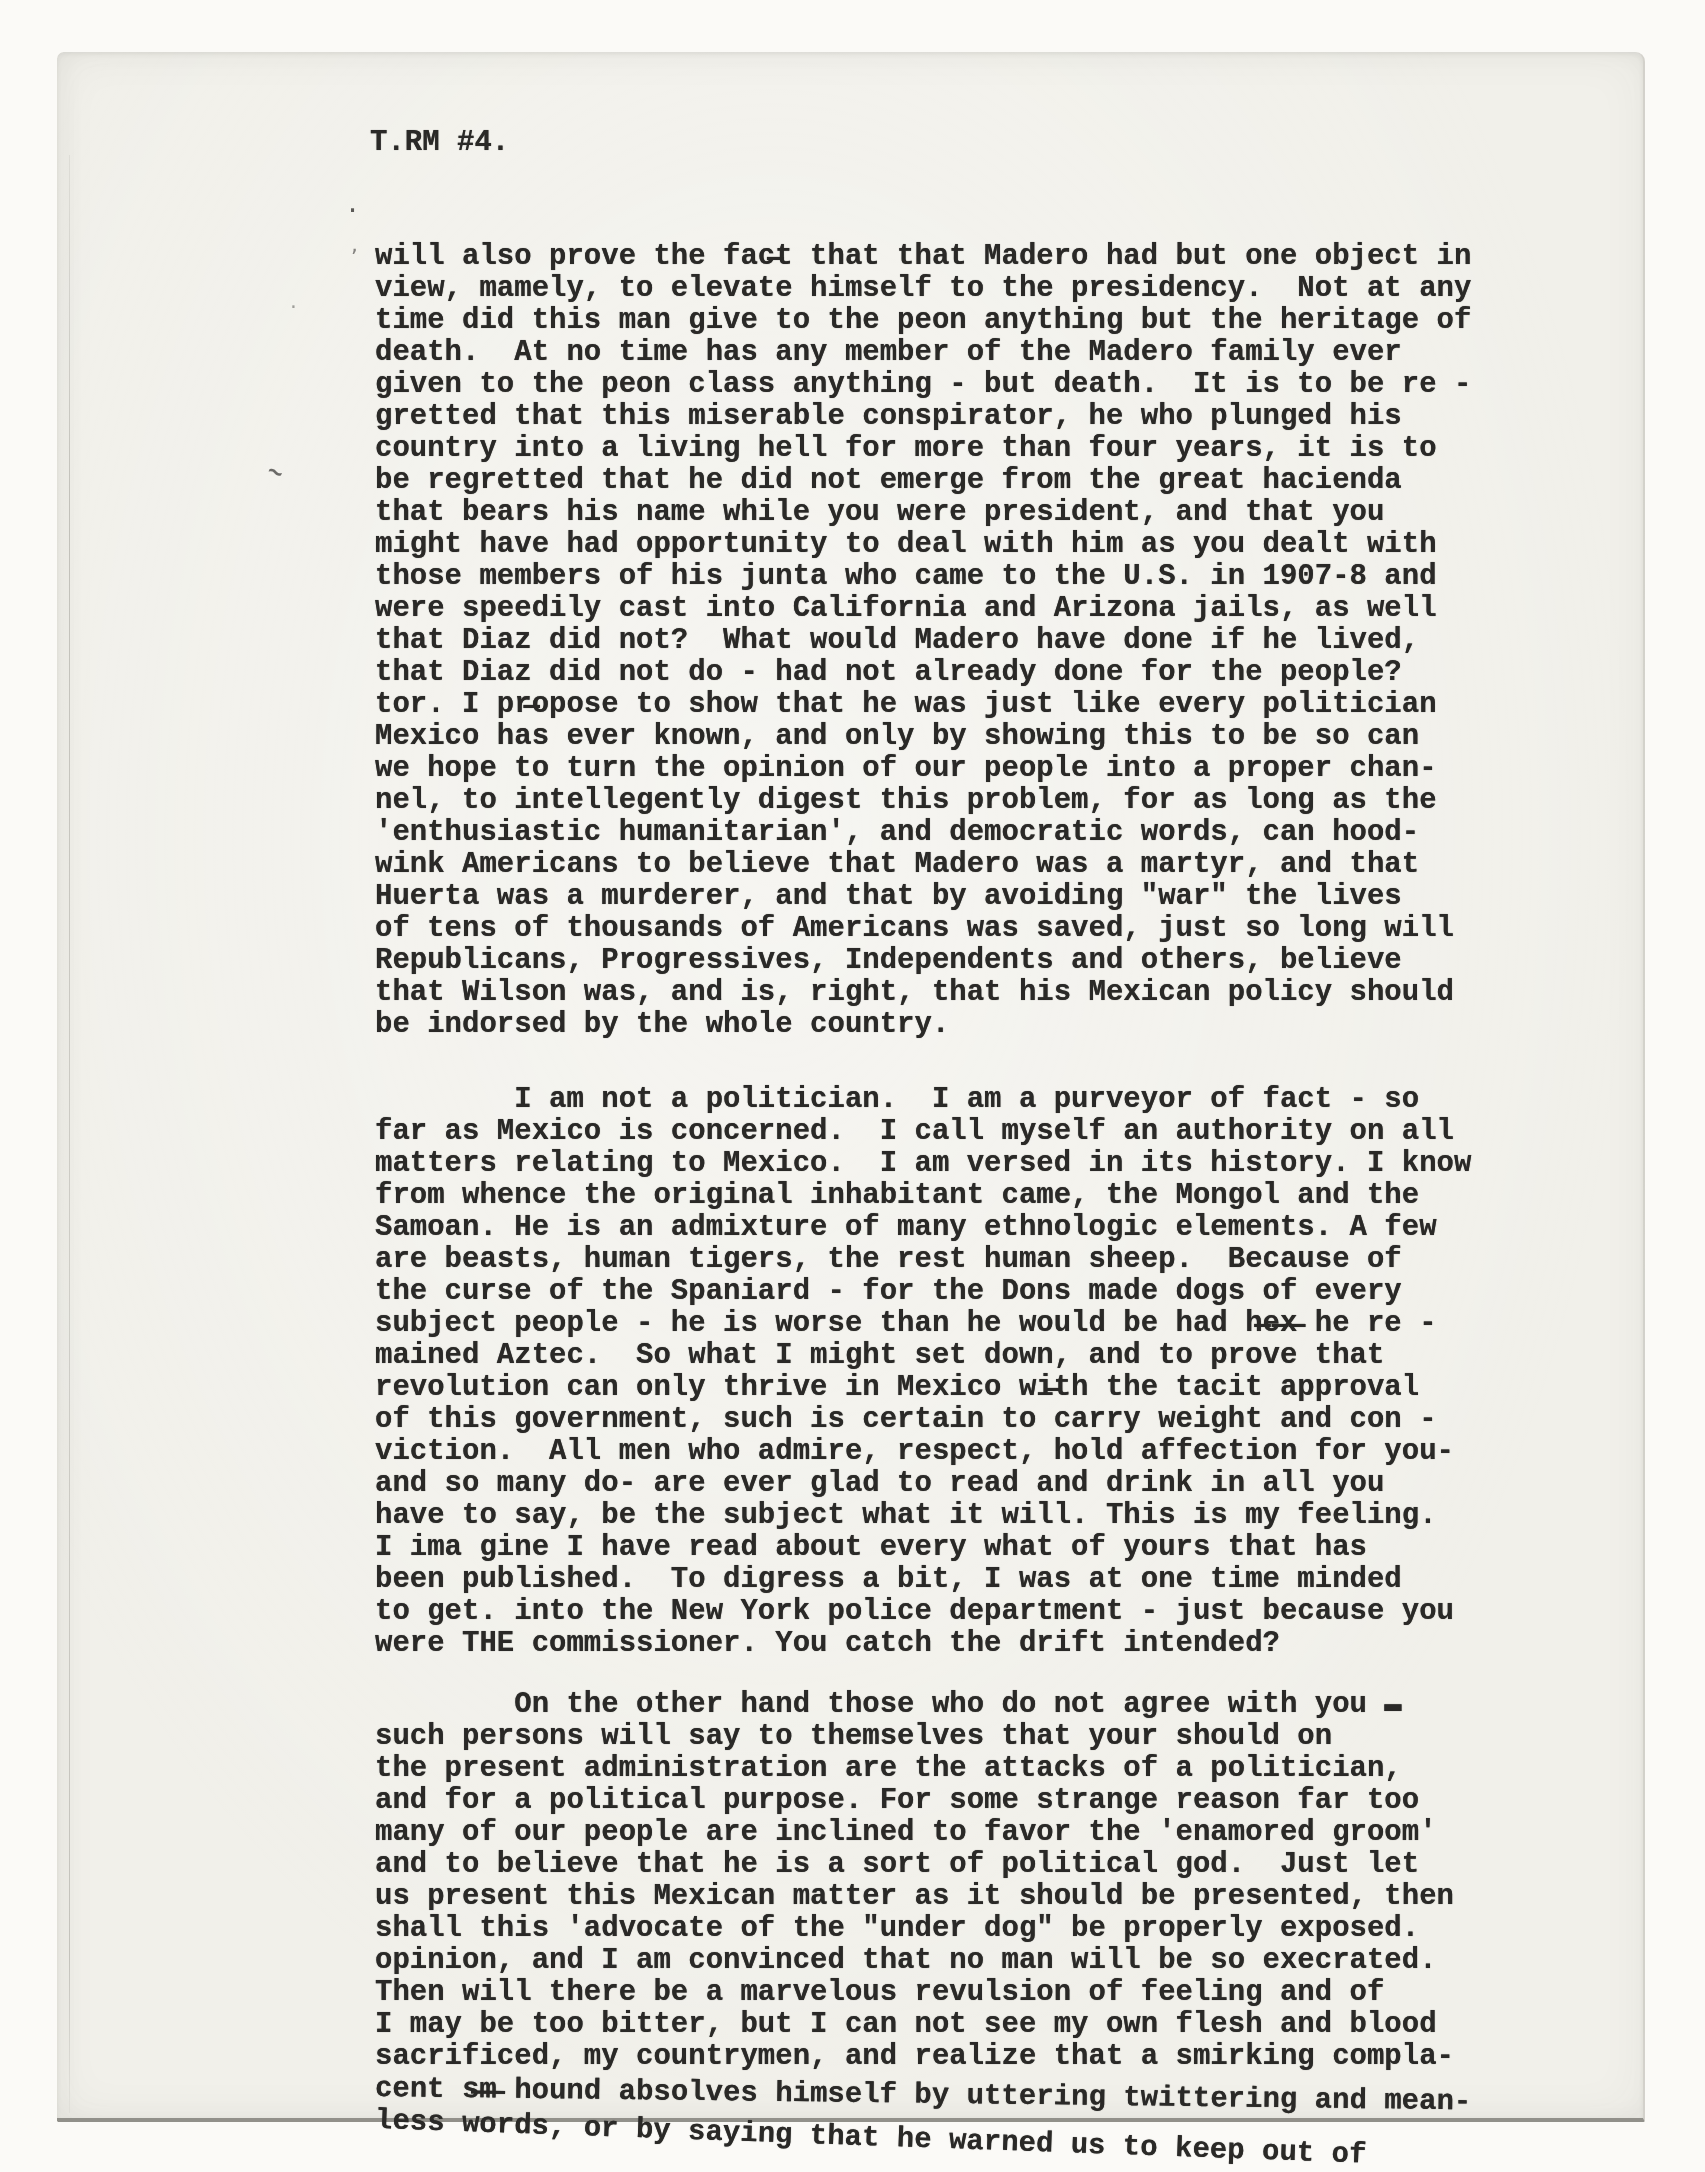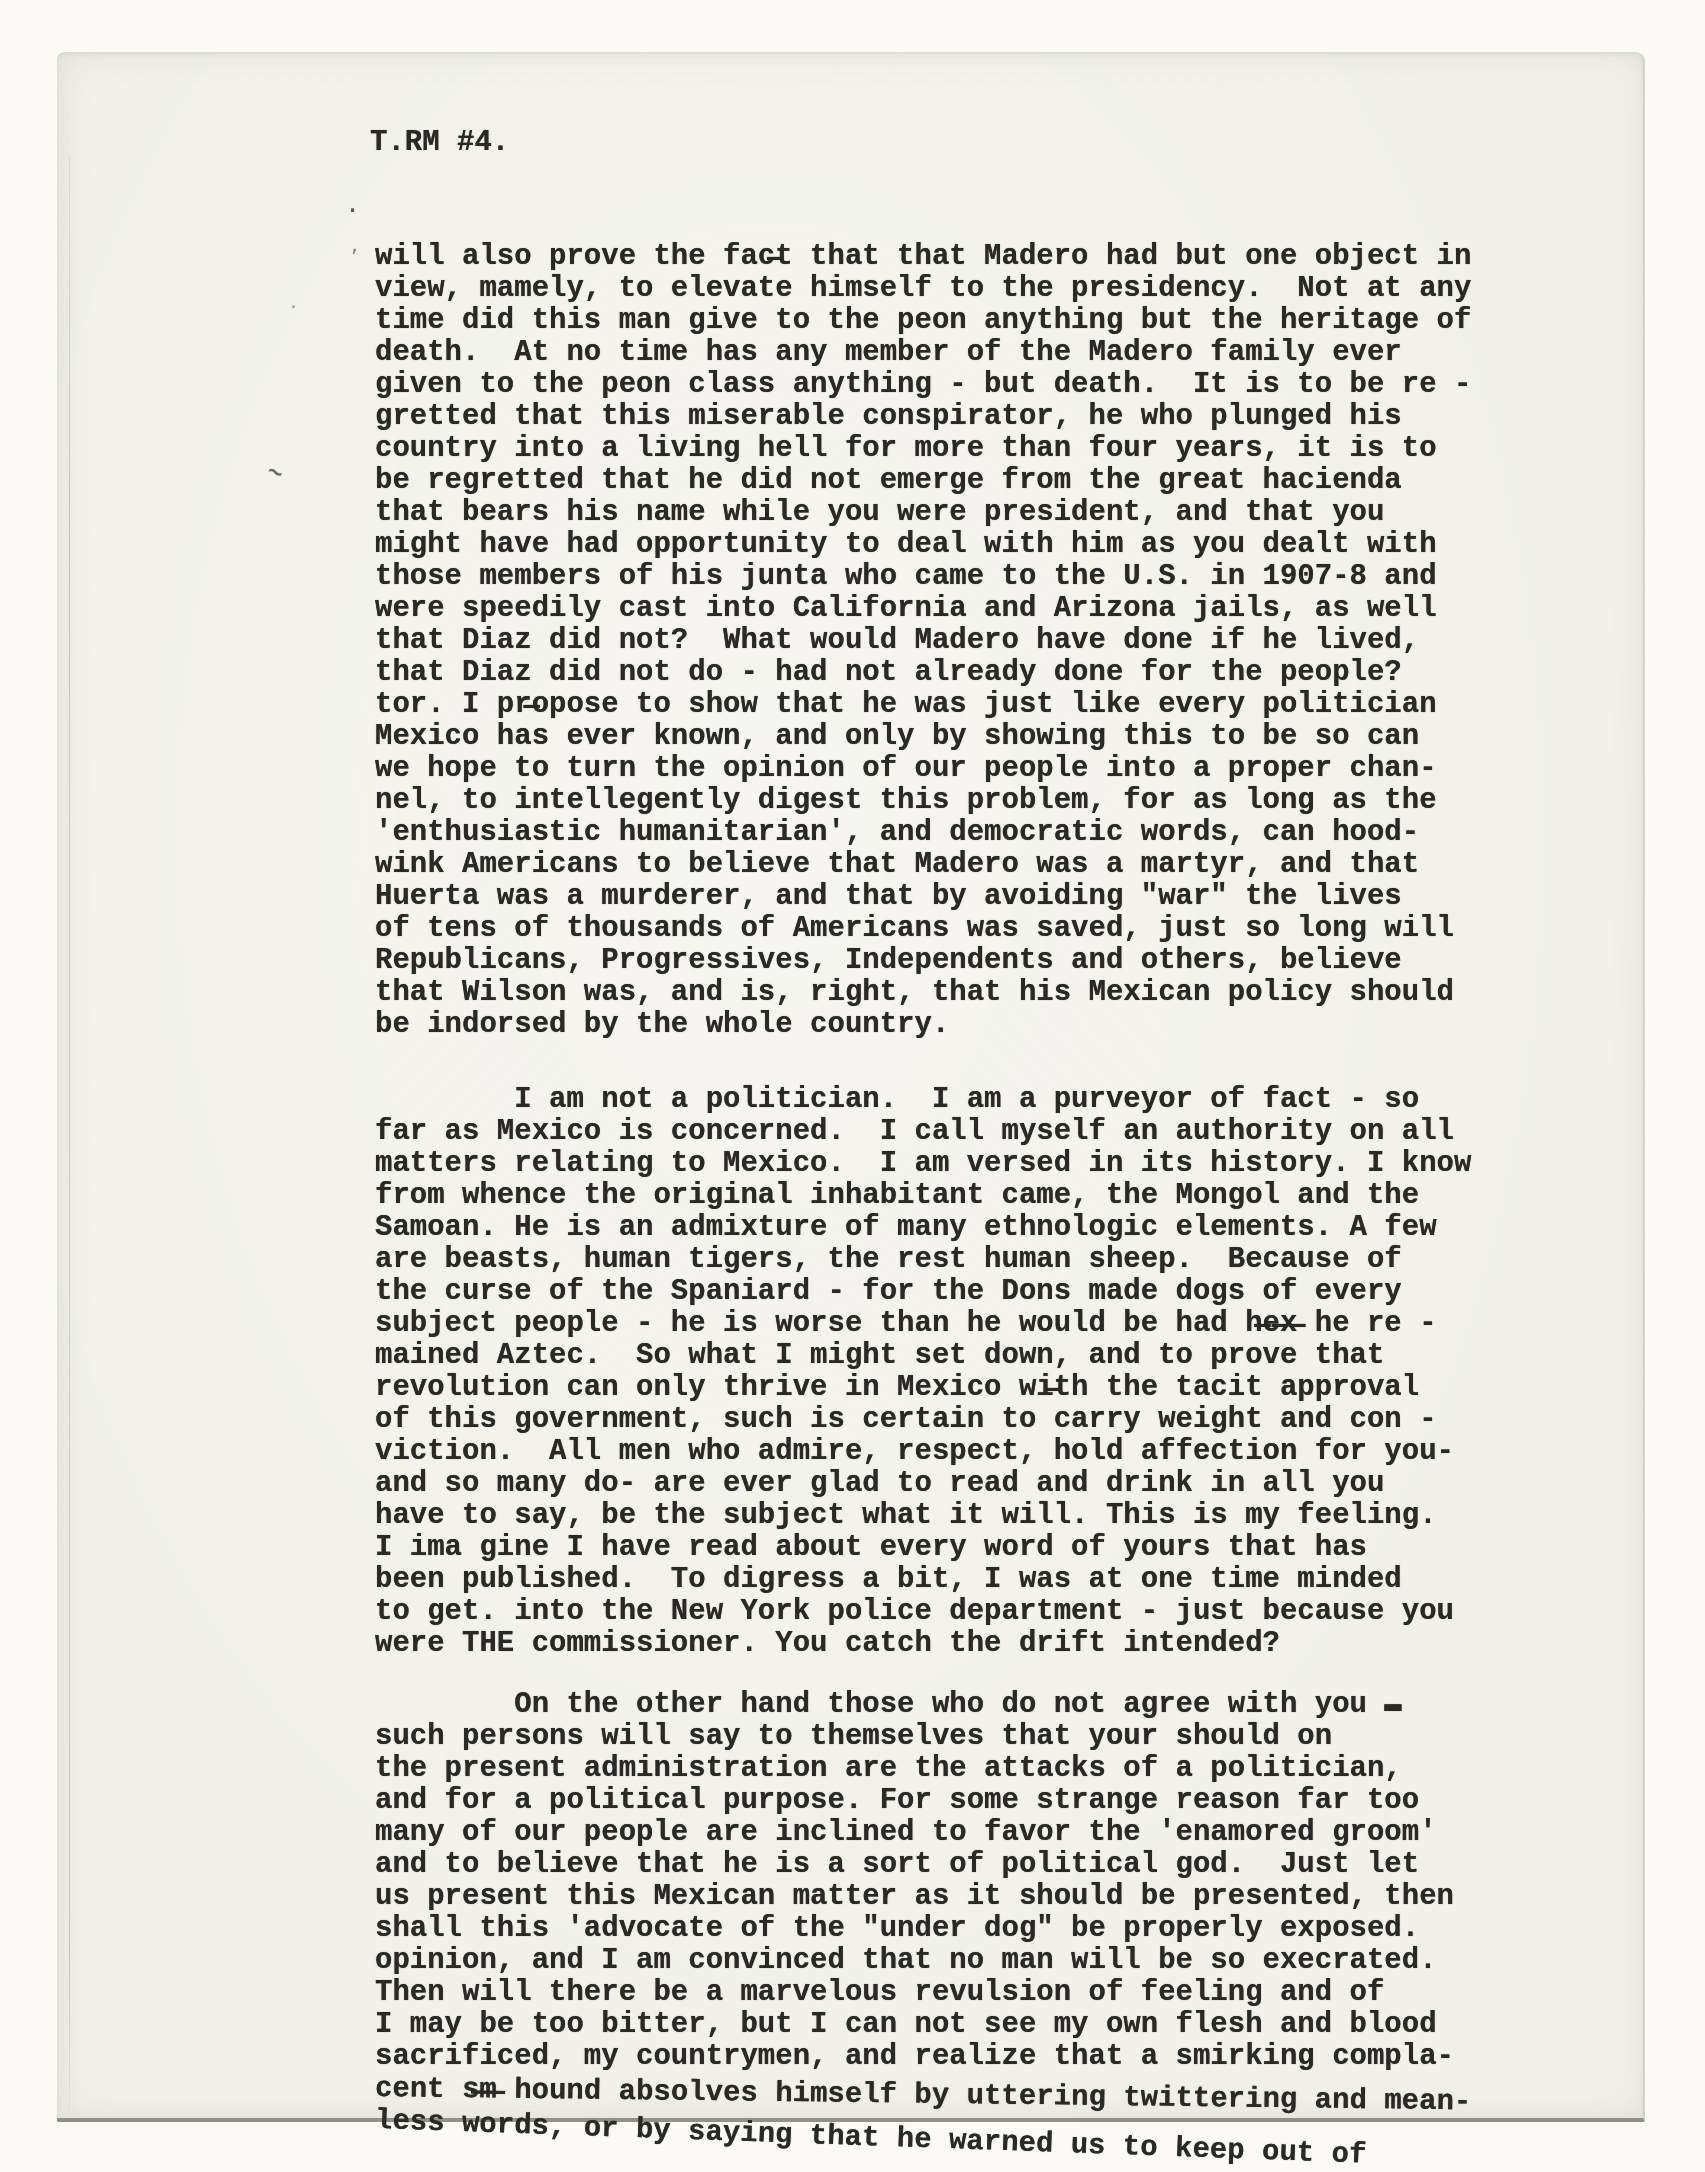--- a/index.html
+++ b/index.html
@@ -92,21 +92,21 @@
       <div class="line">Samoan. He is an admixture of many ethnologic elements. A few</div>
       <div class="line">are beasts, human tigers, the rest human sheep.  Because of</div>
       <div class="line">the curse of the Spaniard - for the Dons made dogs of every</div>
       <div class="line">subject people - he is worse than he would be had h̶e̶x̶ he re -</div>
       <div class="line">mained Aztec.  So what I might set down, and to prove that</div>
       <div class="line">revolution can only thrive in Mexico wi̶th the tacit approval</div>
       <div class="line">of this government, such is certain to carry weight and con -</div>
       <div class="line">viction.  All men who admire, respect, hold affection for you-</div>
       <div class="line">and so many do- are ever glad to read and drink in all you</div>
       <div class="line">have to say, be the subject what it will. This is my feeling.</div>
-      <div class="line">I ima gine I have read about every word of yours that has</div>
+      <div class="line">I ima gine I have read about every what of yours that has</div>
       <div class="line">been published.  To digress a bit, I was at one time minded</div>
       <div class="line">to get. into the New York police department - just because you</div>
       <div class="line">were THE commissioner. You catch the drift intended?</div>
     </div>
 
   <div class="typewriter para para-3">
       <div class="line">        On the other hand those who do not agree with you ▬</div>
       <div class="line">such persons will say to themselves that your should on</div>
       <div class="line">the present administration are the attacks of a politician,</div>
       <div class="line">and for a political purpose. For some strange reason far too</div>

